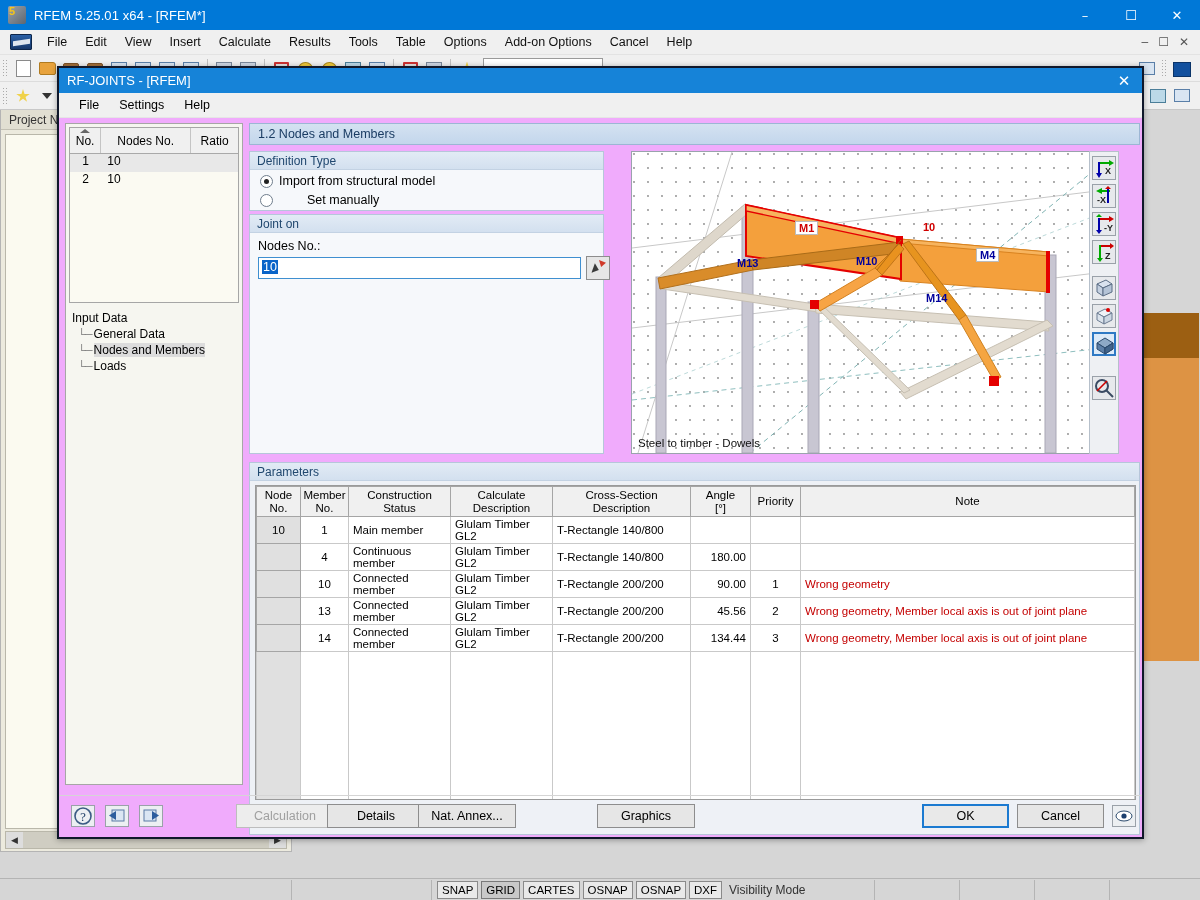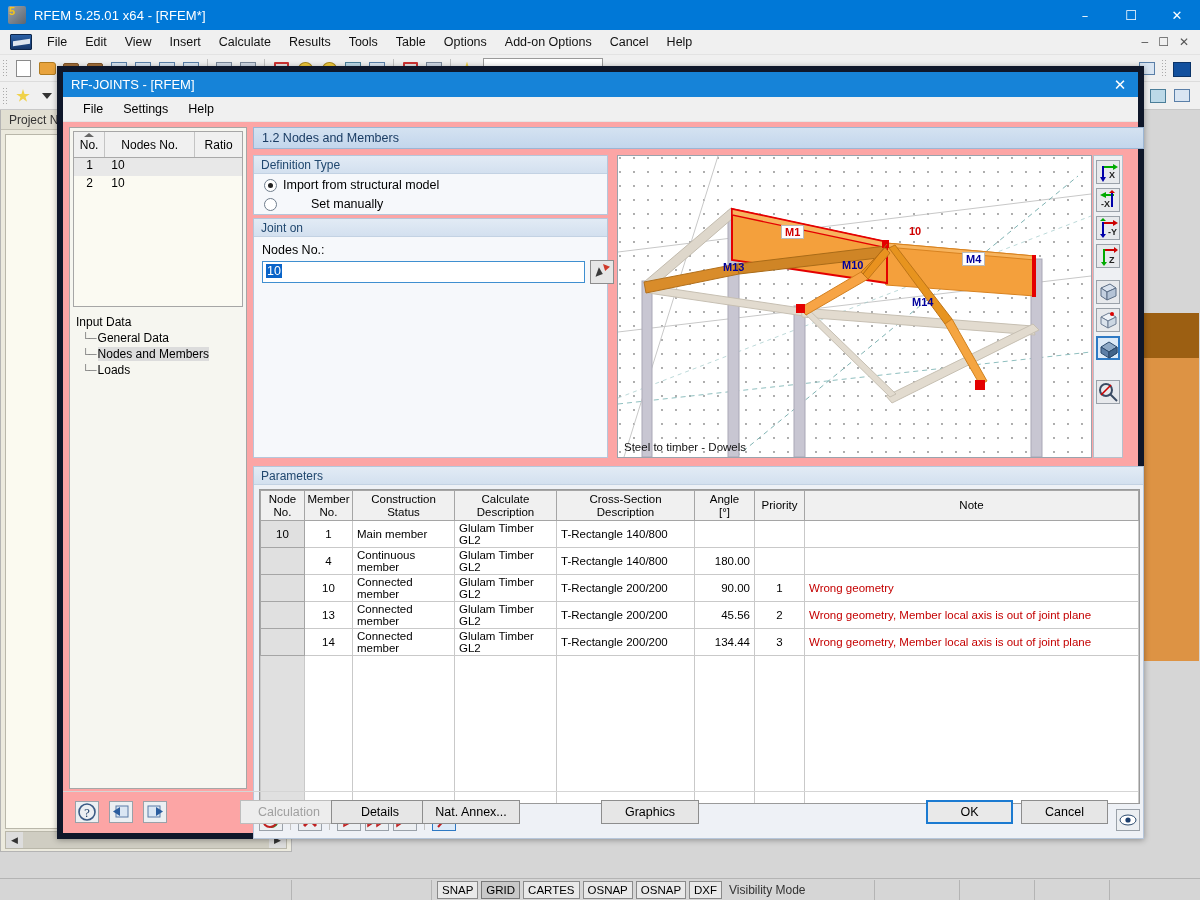--- a/index.html
+++ b/index.html
@@ -131,21 +131,21 @@
   
   .model-orange {
     position:absolute; left:1143px; top:313px; width:56px; height:348px;
   }
   .model-orange .top { position:absolute; left:0; top:0; width:56px; height:45px; background:#9c5f12; }
   .model-orange .side{ position:absolute; left:0; top:45px; width:56px; height:303px; background:#dd9344; }
 
   
   #dlg {
     position:absolute; left:57px; top:66px; width:1087px; height:773px;
-    background:#fca5a5; border:6px solid #0f172a;
+    background:#f0abfc; border:2px solid #0f172a;
     box-shadow:0 1px 6px rgba(0,0,0,.35);
   }
   .dlg-title {
     height:25px; background:#1683d8; color:#fff;
     display:flex; align-items:center; padding-left:8px; font-size:13px;
   }
   .dlg-title .x { margin-left:auto; width:36px; height:25px; display:flex;
                   align-items:center; justify-content:center; font-size:15px;
                   font-family:"DejaVu Sans",sans-serif; }
   .dlg-menu { height:25px; display:flex; align-items:center; background:#f0f0f0;
@@ -213,21 +213,21 @@
   .inp-nodes .selval{ background:#0a64c8; color:#fff; padding:0 1px; }
   .pickbtn { position:absolute; left:336px; top:41px; width:24px; height:24px;
              background:#e6e6e6; border:1px solid #8d8d8d; }
   .pickbtn .cur{ position:absolute; left:6px; top:7px; width:0;height:0;
                  border-left:6px solid #3a3a3a; border-bottom:5px solid transparent;
                  border-top:5px solid transparent; transform:rotate(20deg);}
   .pickbtn .pin{ position:absolute; left:12px; top:3px; width:7px;height:7px;background:#d03a2a;
                  clip-path:polygon(0 0,100% 40%,30% 100%);}
 
   
-  .gfx { position:absolute; left:554px; top:83px; width:475px; height:303px;
+  .gfx { position:absolute; left:572px; top:83px; width:475px; height:303px;
          background:#ffffff; border:1px solid #9aa3ad; overflow:hidden; }
   .gfx .caption{ position:absolute; left:6px; bottom:4px; font-size:11.5px; color:#111; }
   .viewbar { position:absolute; left:1030px; top:83px; width:30px; height:303px;
              background:#eef0f3; border:1px solid #b6c0cb; }
   .vb-btn { width:24px; height:24px; margin:4px auto 0; background:#e7e9ec;
             border:1px solid #9aa1a9; position:relative; }
   .vb-btn.active { border:2px solid #2e79c4; background:#dceaf8; }
   .vb-btn .ax { position:absolute; font-size:9px; font-weight:bold; }
 
   

